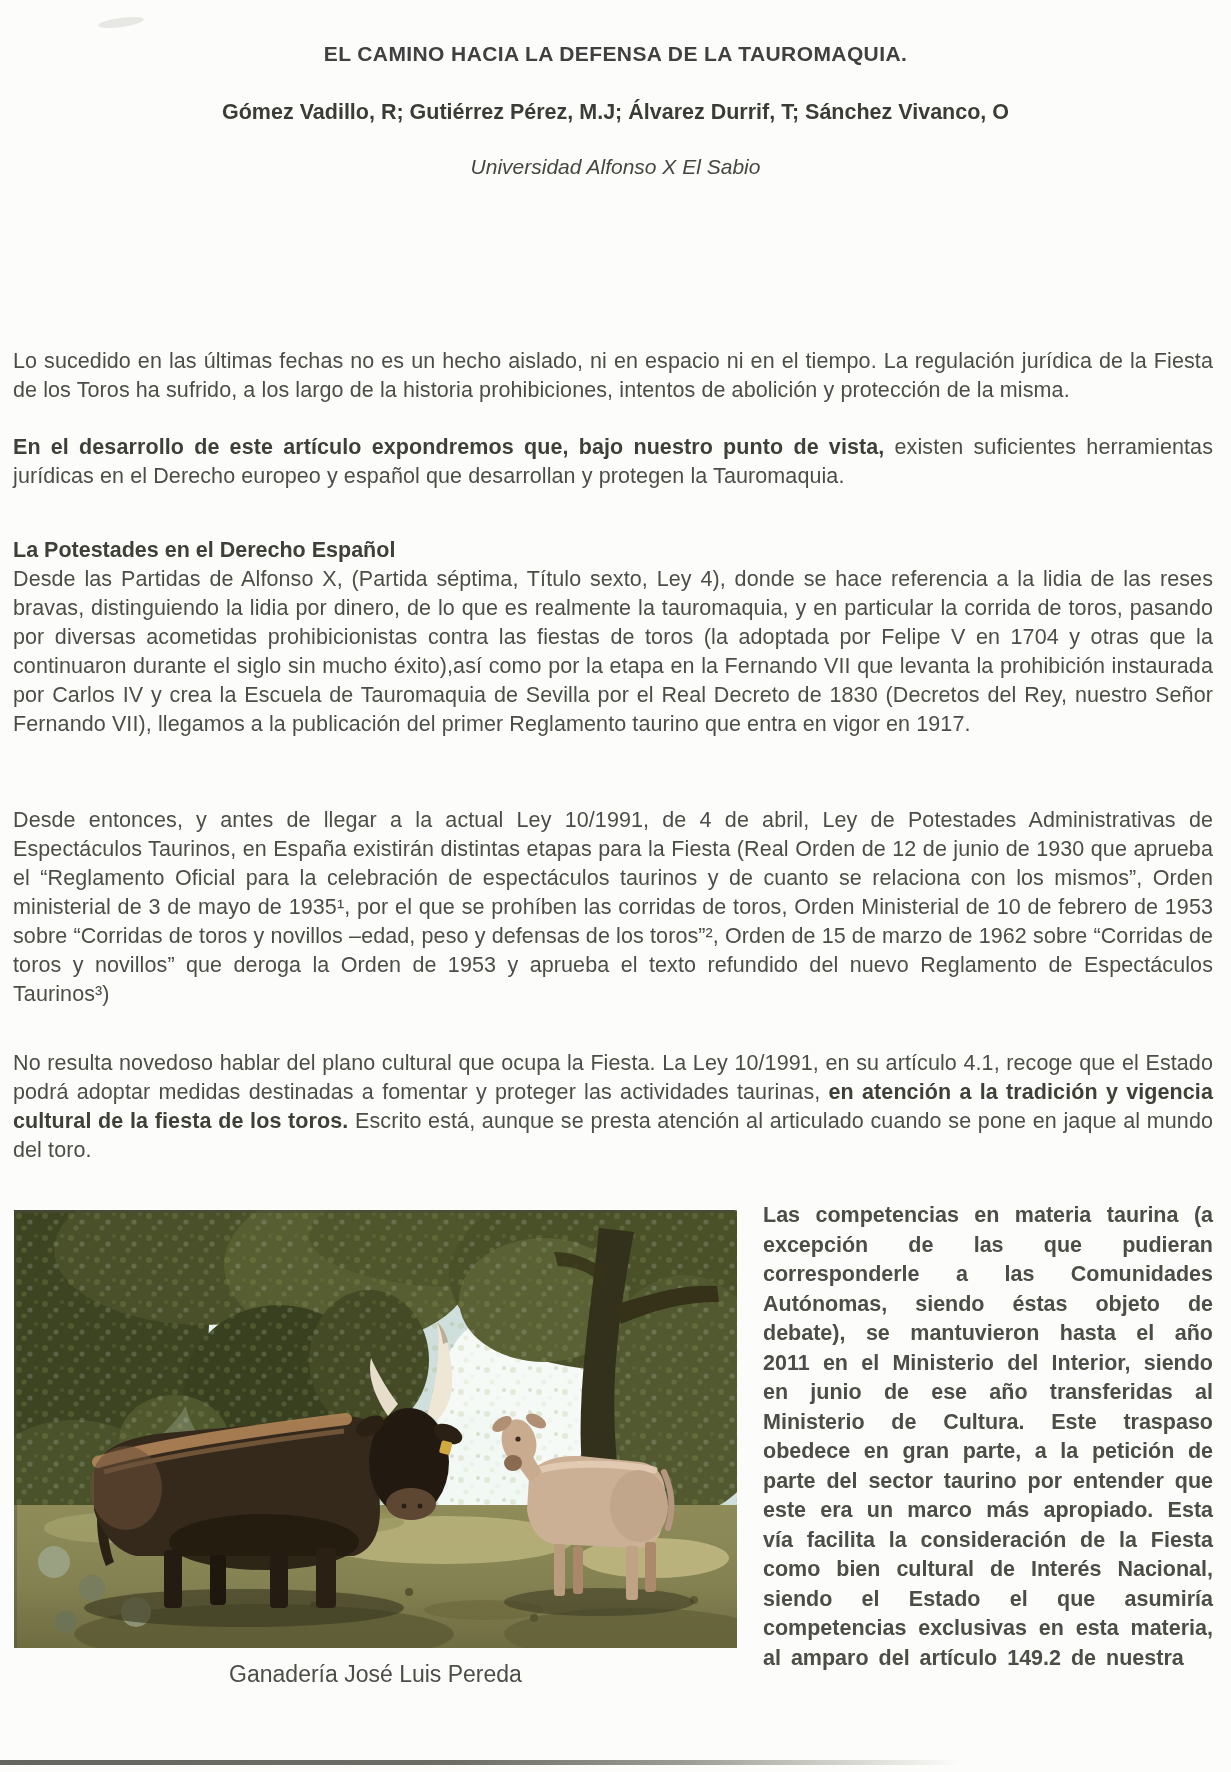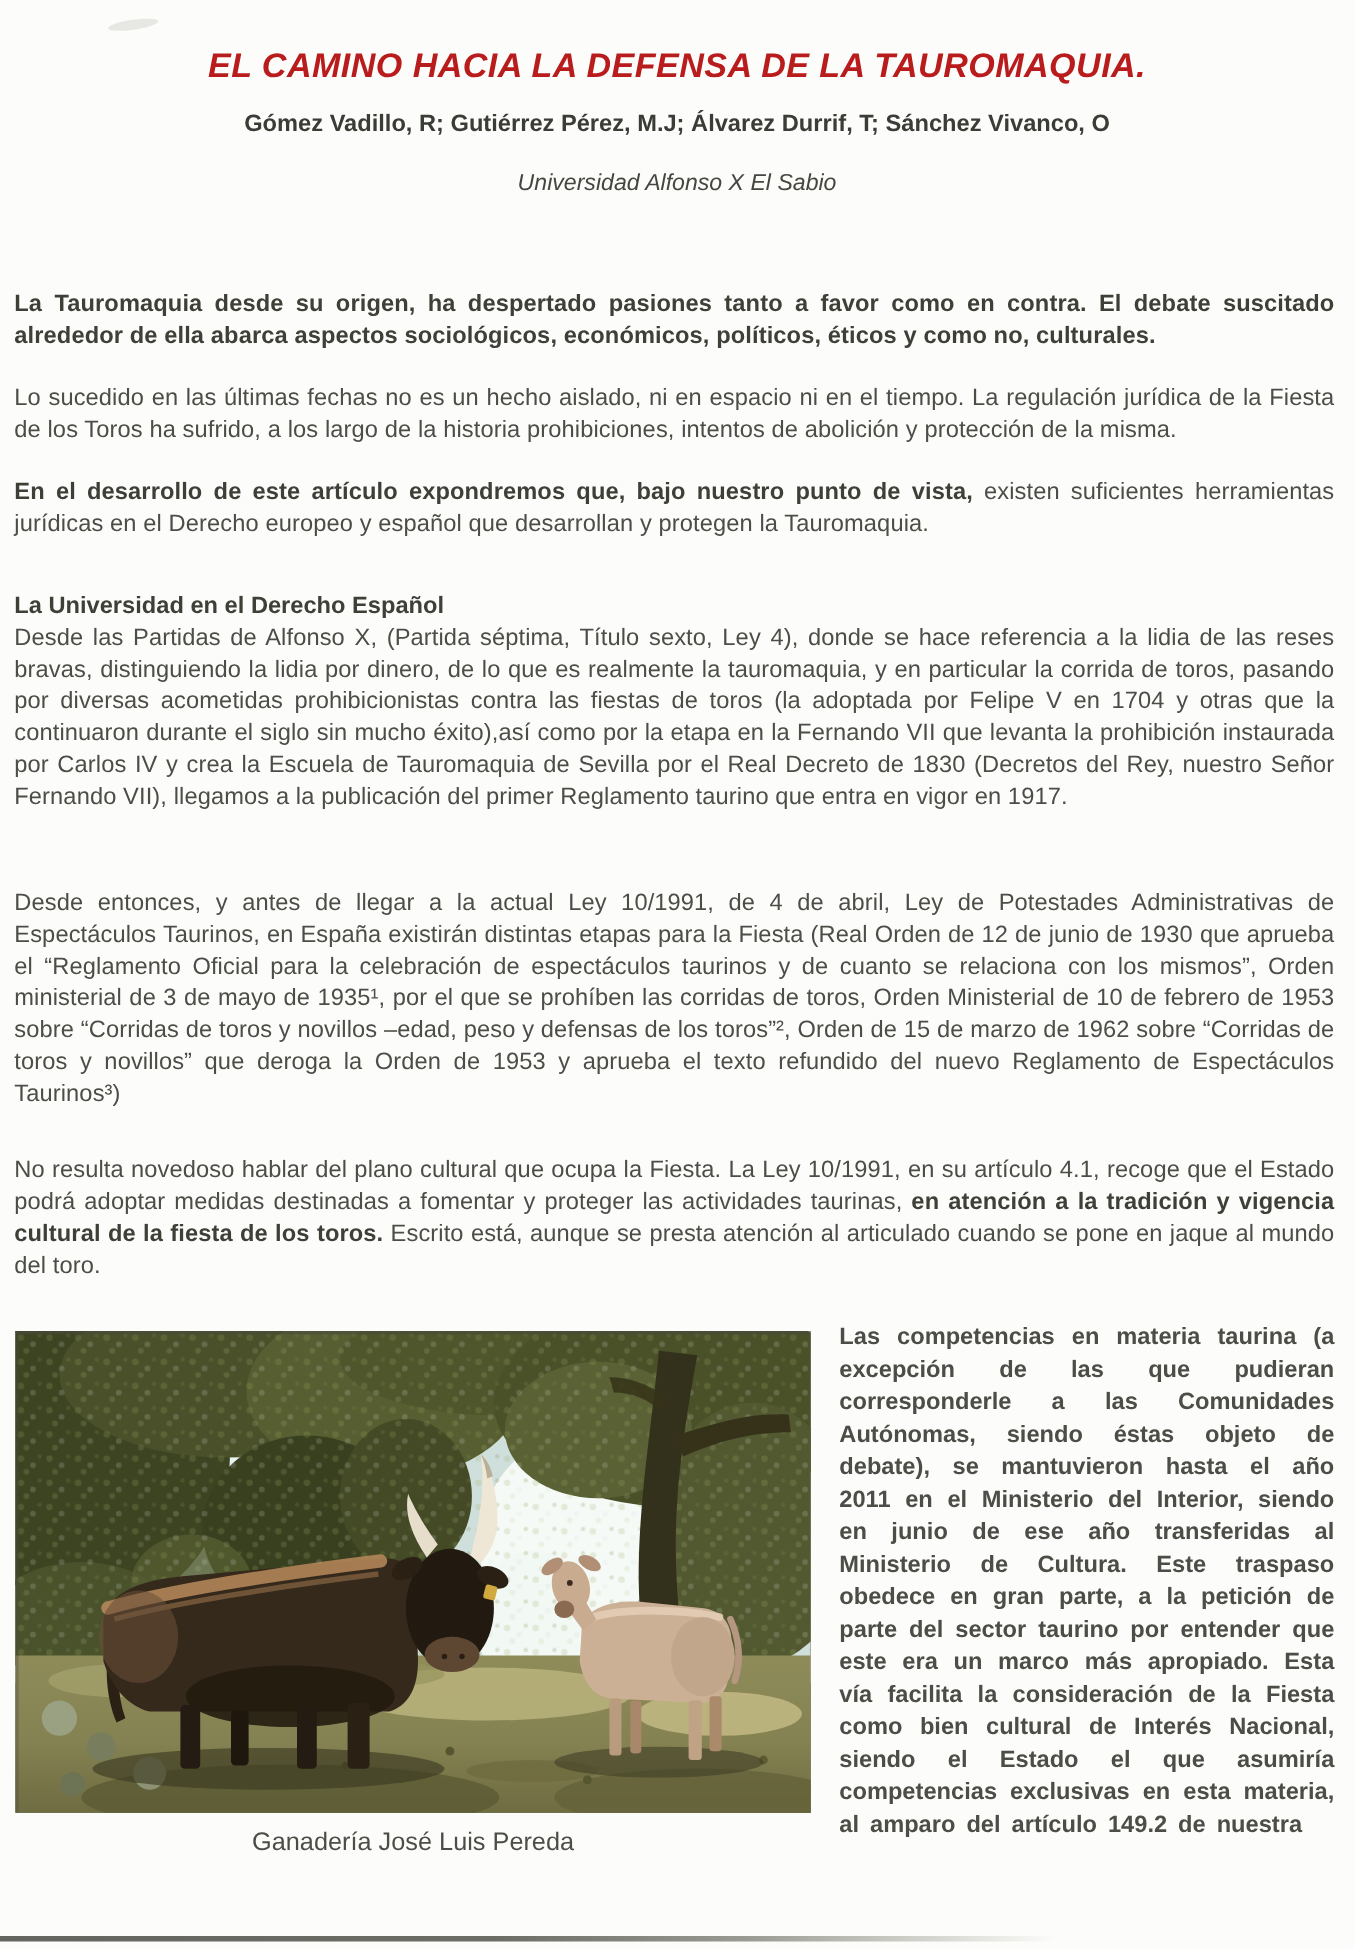--- a/index.html
+++ b/index.html
@@ -9,23 +9,22 @@
     margin:0 auto;
     background:#fcfcfa;
     overflow:hidden;
     font-family:"Liberation Sans","DejaVu Sans",sans-serif;
     color:#4c4d46;
   }
   .abs{position:absolute;}
   .center{text-align:center;}
   .title{
     left:0;right:0;top:42px;
-    font-size:31px;font-weight:bold;letter-spacing:.4px;
-    color:#b91c1c;
-    font-style:italic;
+    font-size:21px;font-weight:bold;letter-spacing:.4px;
+    color:#404040;
   }
   .authors{
     left:0;right:0;top:100px;
     font-size:21.5px;font-weight:bold;
     color:#3a3c36;
   }
   .affil{
     left:0;right:0;top:155px;
     font-size:21px;font-style:italic;font-weight:400;
     color:#45463f;
@@ -89,27 +88,26 @@
 <div class="page">
 
   <div class="abs smudge"></div>
 
   <h1 class="abs title center" style="margin:0;">EL CAMINO HACIA LA DEFENSA DE LA TAUROMAQUIA.</h1>
 
   <div class="abs authors center">Gómez Vadillo, R; Gutiérrez Pérez, M.J; Álvarez Durrif, T; Sánchez Vivanco, O</div>
 
   <div class="abs affil center">Universidad Alfonso X El Sabio</div>
 
-  <p class="abs body semibold p1">La Tauromaquia desde su origen, ha despertado pasiones tanto a favor como en contra. El debate suscitado alrededor de ella abarca aspectos sociológicos, económicos, políticos, éticos y como no, culturales.</p>
 
   <p class="abs body p3"><span class="semibold">En el desarrollo de este artículo expondremos que, bajo nuestro punto de vista,</span><span> existen suficientes herramientas jurídicas en el Derecho europeo y español que desarrollan y protegen la Tauromaquia.</span></p>
 
   <p class="abs body p2">Lo sucedido en las últimas fechas no es un hecho aislado, ni en espacio ni en el tiempo. La regulación jurídica de la Fiesta de los Toros ha sufrido, a los largo de la historia prohibiciones, intentos de abolición y protección de la misma.</p>
 
-  <h2 class="abs heading h1pos">La Universidad en el Derecho Español</h2>
+  <h2 class="abs heading h1pos">La Potestades en el Derecho Español</h2>
 
   <p class="abs body p4">Desde las Partidas de Alfonso X, (Partida séptima, Título sexto, Ley 4), donde se hace referencia a la lidia de las reses bravas, distinguiendo la lidia por dinero, de lo que es realmente la tauromaquia, y en particular la corrida de toros, pasando por diversas acometidas prohibicionistas contra las fiestas de toros (la adoptada por Felipe V en 1704 y otras que la continuaron durante el siglo sin mucho éxito),así como por la etapa en la Fernando VII que levanta la prohibición instaurada por Carlos IV y crea la Escuela de Tauromaquia de Sevilla por el Real Decreto de 1830 (Decretos del Rey, nuestro Señor Fernando VII), llegamos a la publicación del primer Reglamento taurino que entra en vigor en 1917.</p>
 
   <p class="abs body p5">Desde entonces, y antes de llegar a la actual Ley 10/1991, de 4 de abril, Ley de Potestades Administrativas de Espectáculos Taurinos, en España existirán distintas etapas para la Fiesta (Real Orden de 12 de junio de 1930 que aprueba el “Reglamento Oficial para la celebración de espectáculos taurinos y de cuanto se relaciona con los mismos”, Orden ministerial de 3 de mayo de 1935¹, por el que se prohíben las corridas de toros, Orden Ministerial de 10 de febrero de 1953 sobre “Corridas de toros y novillos –edad, peso y defensas de los toros”², Orden de 15 de marzo de 1962 sobre “Corridas de toros y novillos” que deroga la Orden de 1953 y aprueba el texto refundido del nuevo Reglamento de Espectáculos Taurinos³)</p>
 
   <p class="abs body p6"><span>No resulta novedoso hablar del plano cultural que ocupa la Fiesta. La Ley 10/1991, en su artículo 4.1, recoge que el Estado podrá adoptar medidas destinadas a fomentar y proteger las actividades taurinas, </span><span class="semibold">en atención a la tradición y vigencia cultural de la fiesta de los toros.</span><span> Escrito está, aunque se presta atención al articulado cuando se pone en jaque al mundo del toro.</span></p>
 
   <div class="abs figure">
     <svg viewBox="0 0 723 438" preserveAspectRatio="none" role="img">
       <defs>

